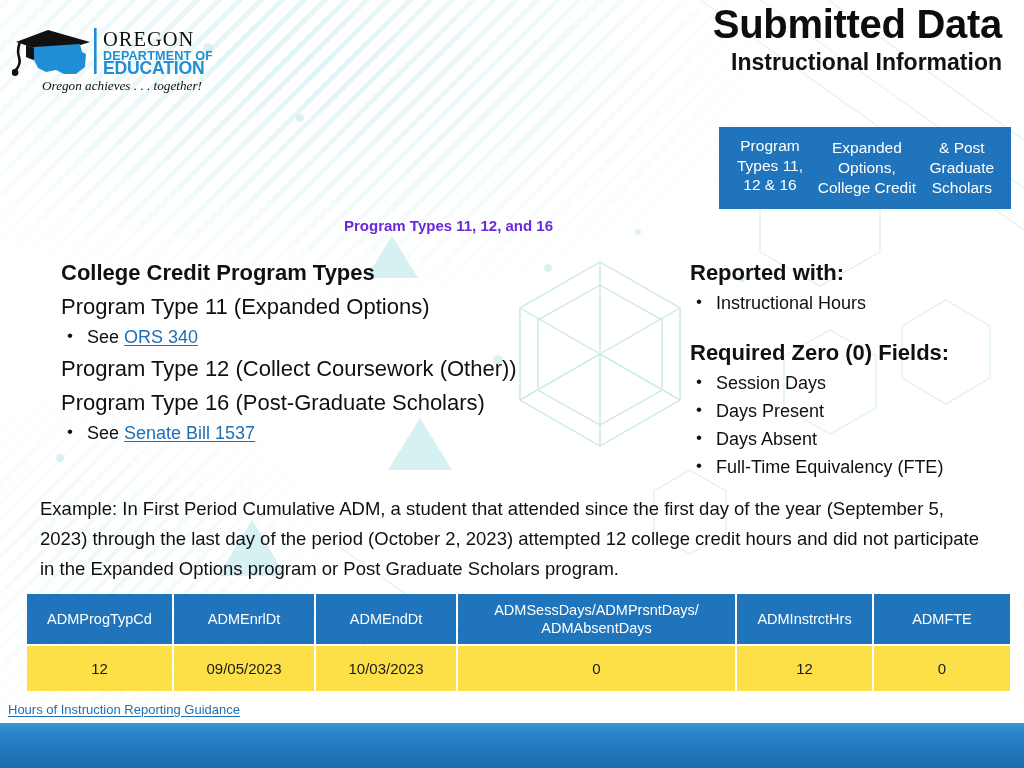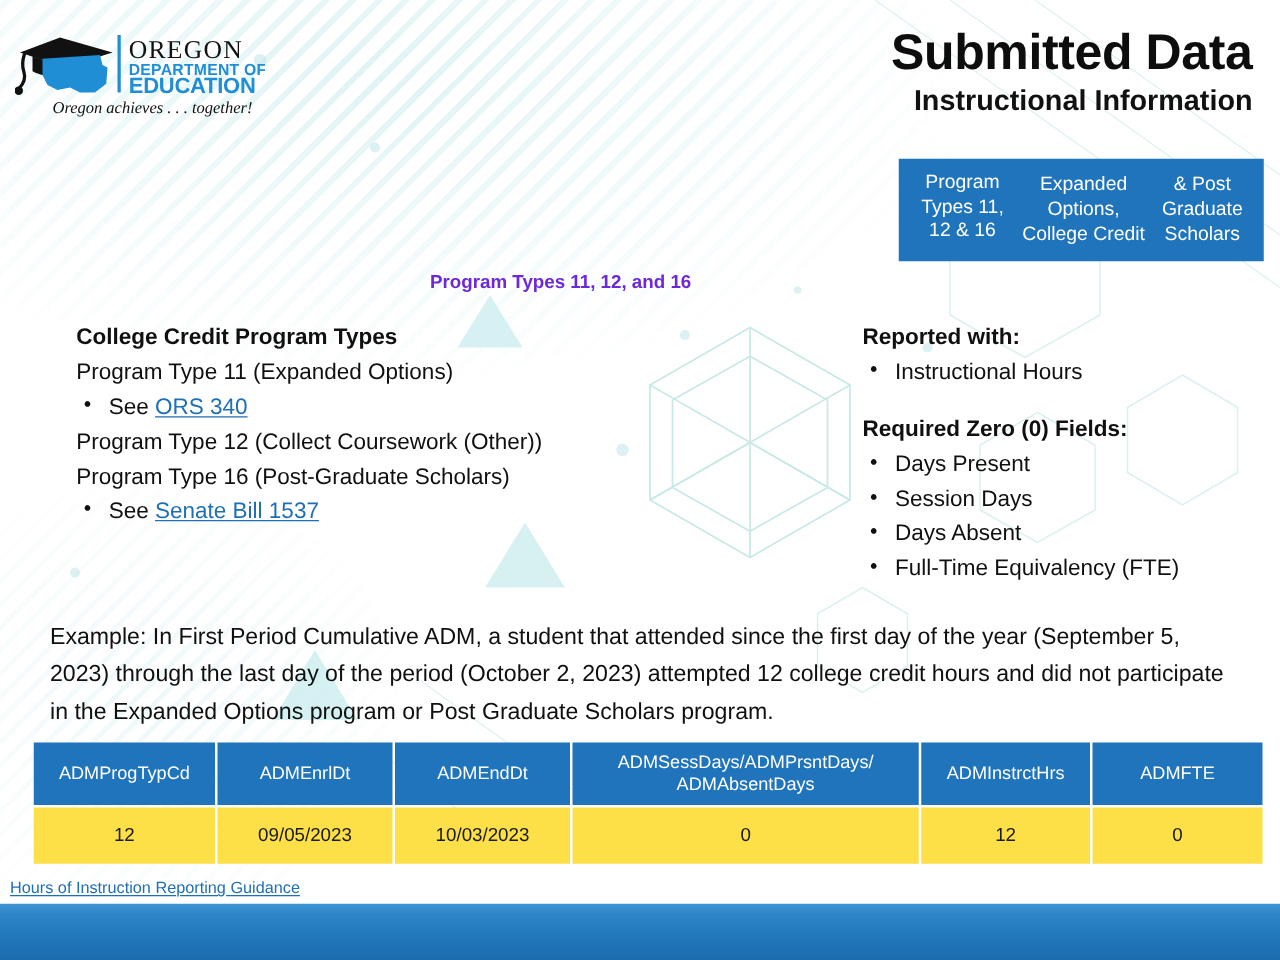--- a/index.html
+++ b/index.html
@@ -65,21 +65,21 @@
     left: 12px;
     top: 24px;
     width: 200px;
     height: 72px;
   }
 
   
   #title-block {
     position: absolute;
     right: 22px;
-    top: 22px;
+    top: 4px;
     text-align: right;
     width: 560px;
   }
   #main-title {
     font-size: 40px;
     font-weight: bold;
     color: #0d0d0d;
     line-height: 1.04;
     letter-spacing: -0.3px;
   }
@@ -133,21 +133,21 @@
   }
   #right-col {
     position: absolute;
     left: 678px;
     top: 256px;
     width: 330px;
     margin-left: 12px;
   }
 
   .col-line {
-    font-size: 18px;
+    font-size: 22px;
     color: #101010;
     line-height: 1.55;
     white-space: nowrap;
   }
   .col-line.bold { font-weight: bold; }
 
   .bullet-line {
     font-size: 18px;
     color: #101010;
     line-height: 1.55;
@@ -330,22 +330,22 @@
     <div class="col-line">Program Type 12 (Collect Coursework (Other))</div>
     <div class="col-line">Program Type 16  (Post-Graduate Scholars)</div>
     <div class="bullet-line"><span>See </span><a class="inline-link" href="#">Senate Bill 1537</a></div>
   </div>
 
   <div id="right-col">
     <div class="col-line bold">Reported with:</div>
     <div class="bullet-line">Instructional Hours</div>
     <div class="spacer-line"></div>
     <div class="col-line bold">Required Zero (0) Fields:</div>
+    <div class="bullet-line">Session Days</div>
     <div class="bullet-line">Days Present</div>
-    <div class="bullet-line">Session Days</div>
     <div class="bullet-line">Days Absent</div>
     <div class="bullet-line">Full-Time Equivalency (FTE)</div>
   </div>
 
   <div id="example-para">Example: In First Period Cumulative ADM, a student that attended since the first day of the year (September 5, 2023) through the last day of the period (October 2, 2023) attempted 12 college credit hours and did not participate in the Expanded Options program or Post Graduate Scholars program.</div>
 
   <table id="data-table">
     <colgroup>
       <col style="width:145px">
       <col style="width:140px">

